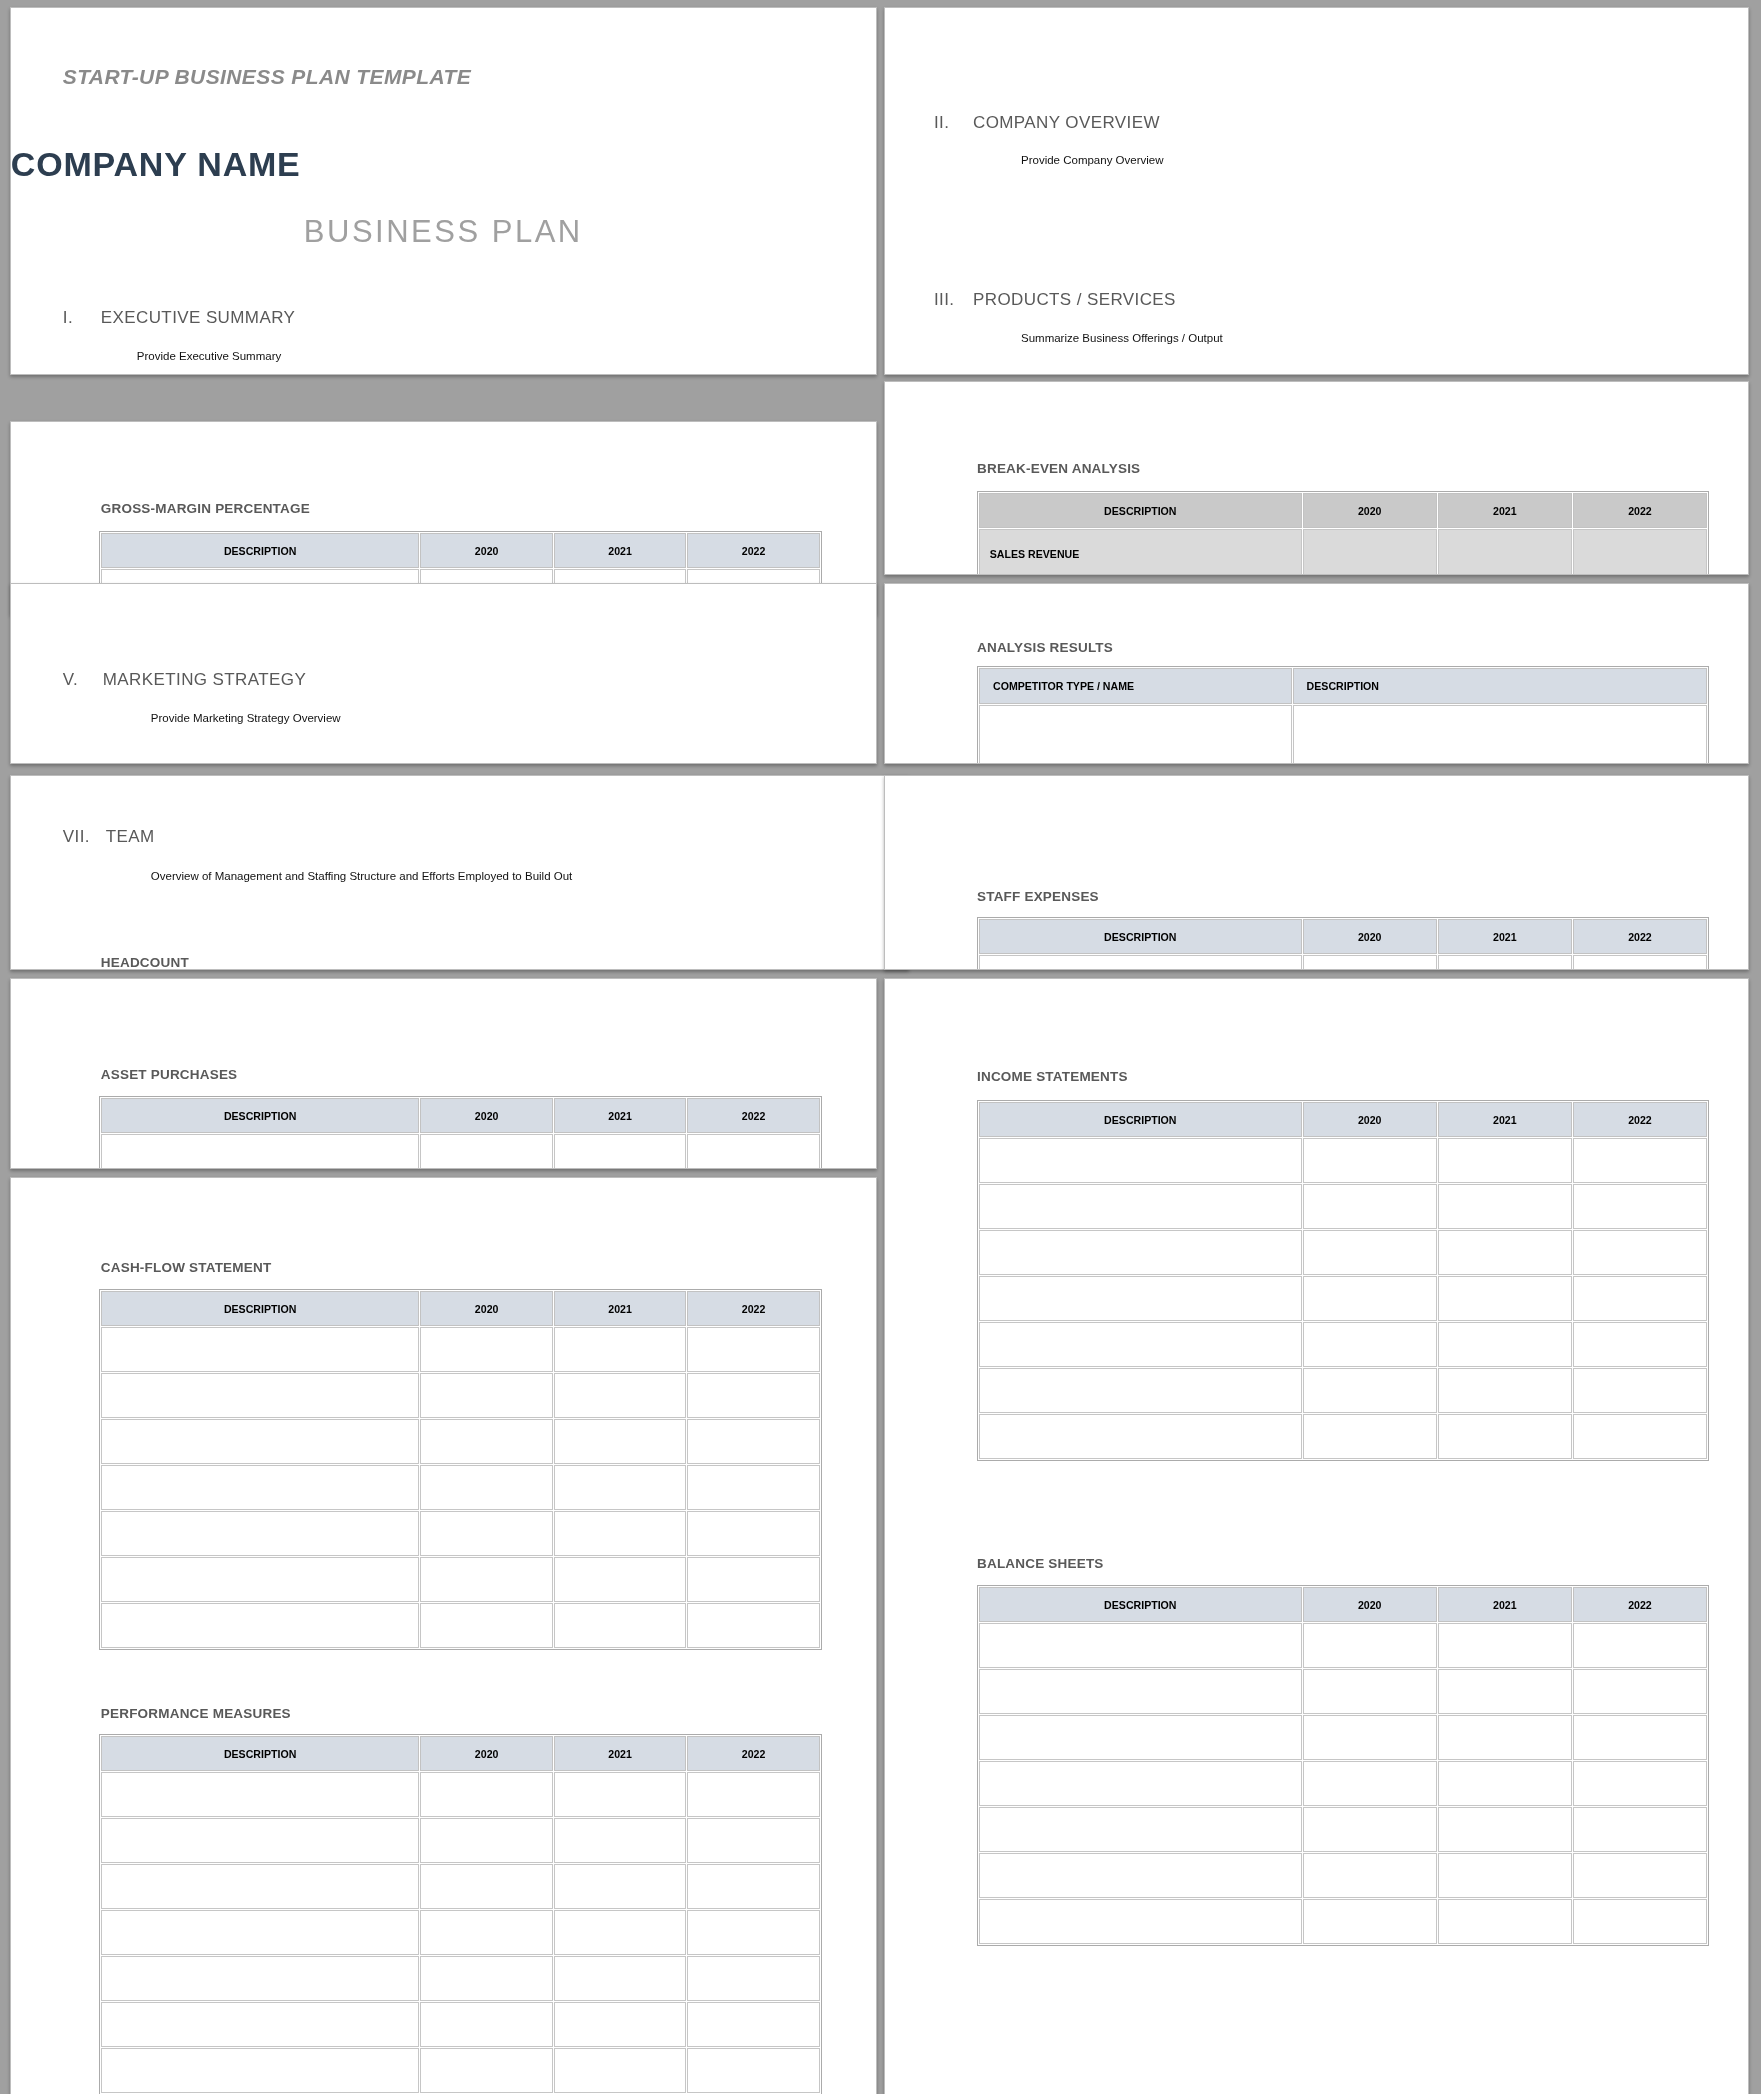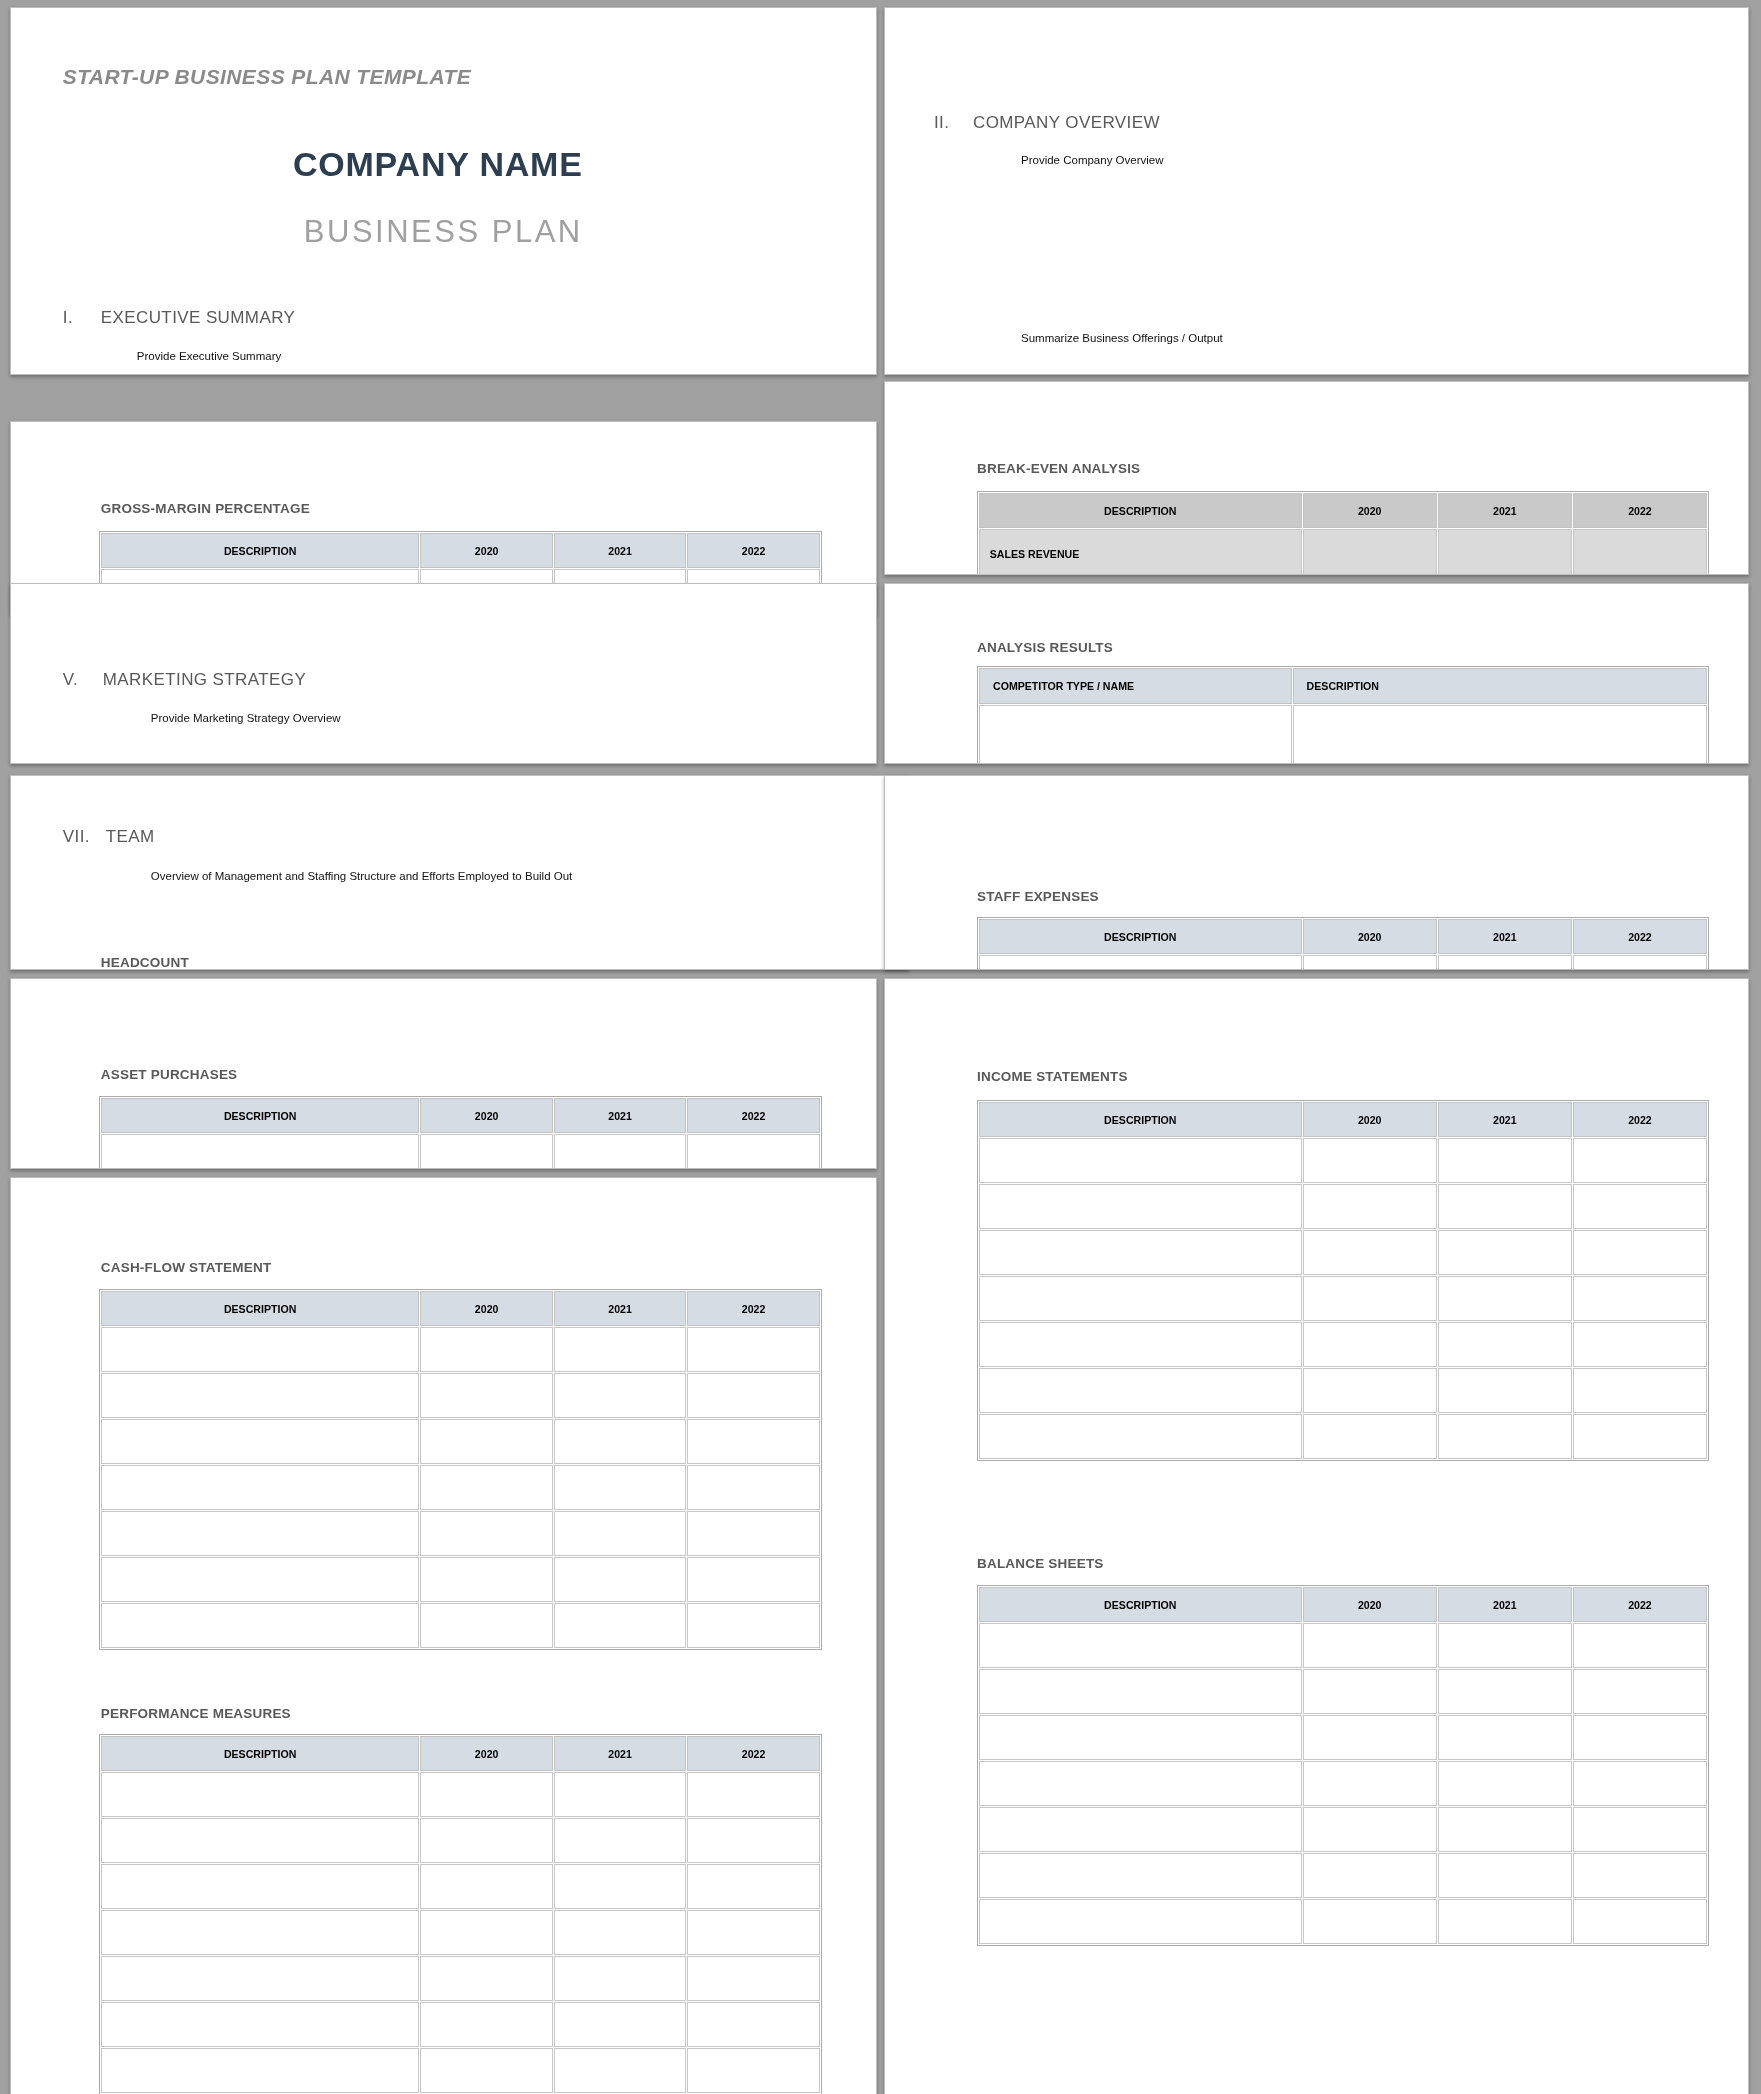--- a/index.html
+++ b/index.html
@@ -21,21 +21,21 @@
   }
   .kicker {
     position: absolute;
     font-size: 21px; font-weight: bold;
     color: #8a8a8a; letter-spacing: 0.4px;
     white-space: nowrap;
     font-style: italic;
   }
   .company-name {
     position: absolute; left: 0; right: 11px;
-    text-align: center;
+    text-align: left;
     font-size: 34px; font-weight: bold;
     color: #2d3e50; letter-spacing: 0.8px;
     white-space: nowrap;
   }
   .doc-type {
     position: absolute; left: 0; right: 0;
     text-align: center;
     font-size: 31px; font-weight: normal;
     color: #a0a0a0; letter-spacing: 2.5px;
     white-space: nowrap;
@@ -297,20 +297,24 @@
   </tbody>
     </table>
 </section>
 
 <section class="page" style="left:884px; top:6.5px; width:865px; height:368px;">
   <div class="h-section" style="top:105px;">
     <span class="h-num" style="left:49px;">II.</span>
     <span class="h-label" style="left:88px;">COMPANY OVERVIEW</span>
   </div>
   <div class="body-text" style="left:88px; top:146px;">Provide Company Overview</div>
+  <div class="h-section" style="top:282px;">
+    <span class="h-num" style="left:49px;">III.</span>
+    <span class="h-label" style="left:88px;">PRODUCTS / SERVICES</span>
+  </div>
   <div class="body-text" style="left:88px; top:324px;">Summarize Business Offerings / Output</div>
 </section>
 
 <section class="page" style="left:884px; top:381px; width:865px; height:194px;">
   <div class="caption" style="left:92px; top:79px;">BREAK-EVEN ANALYSIS</div>
   <table class="ytable neutral" style="left:92px; top:109px; width:732px;">
     <colgroup>
         <col style="width:44.5%">
         <col style="width:18.5%">
         <col style="width:18.5%">

